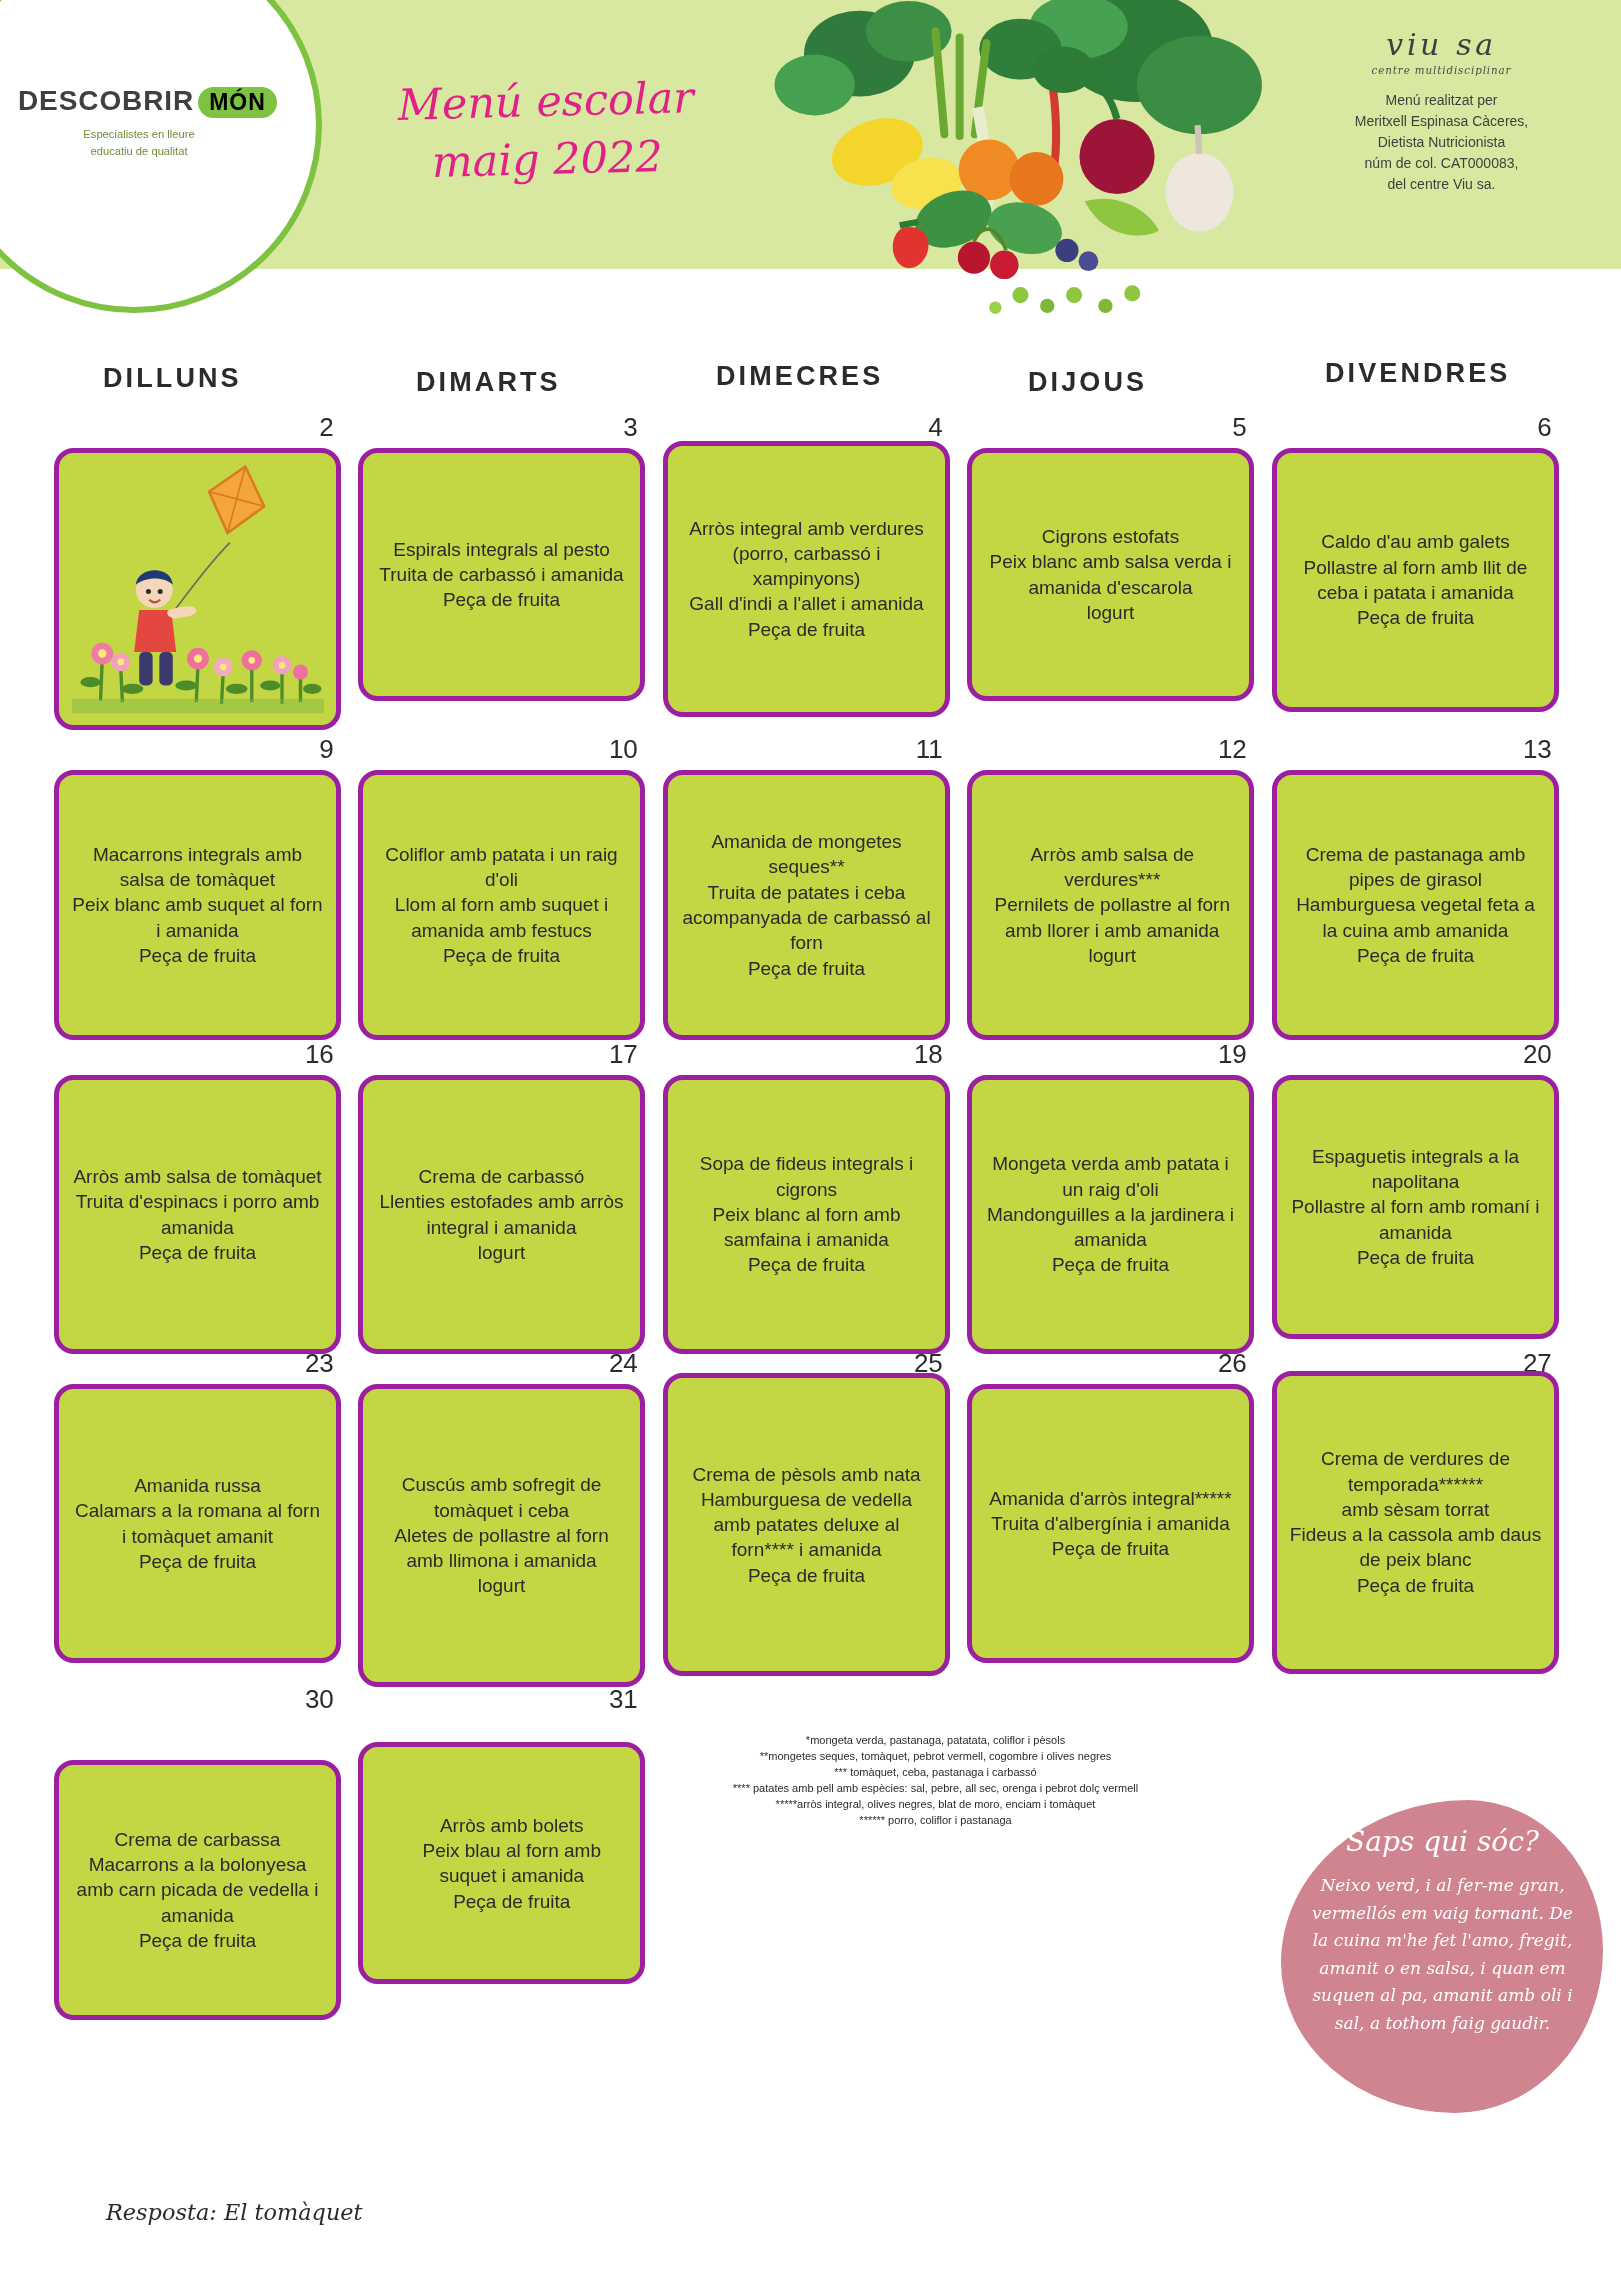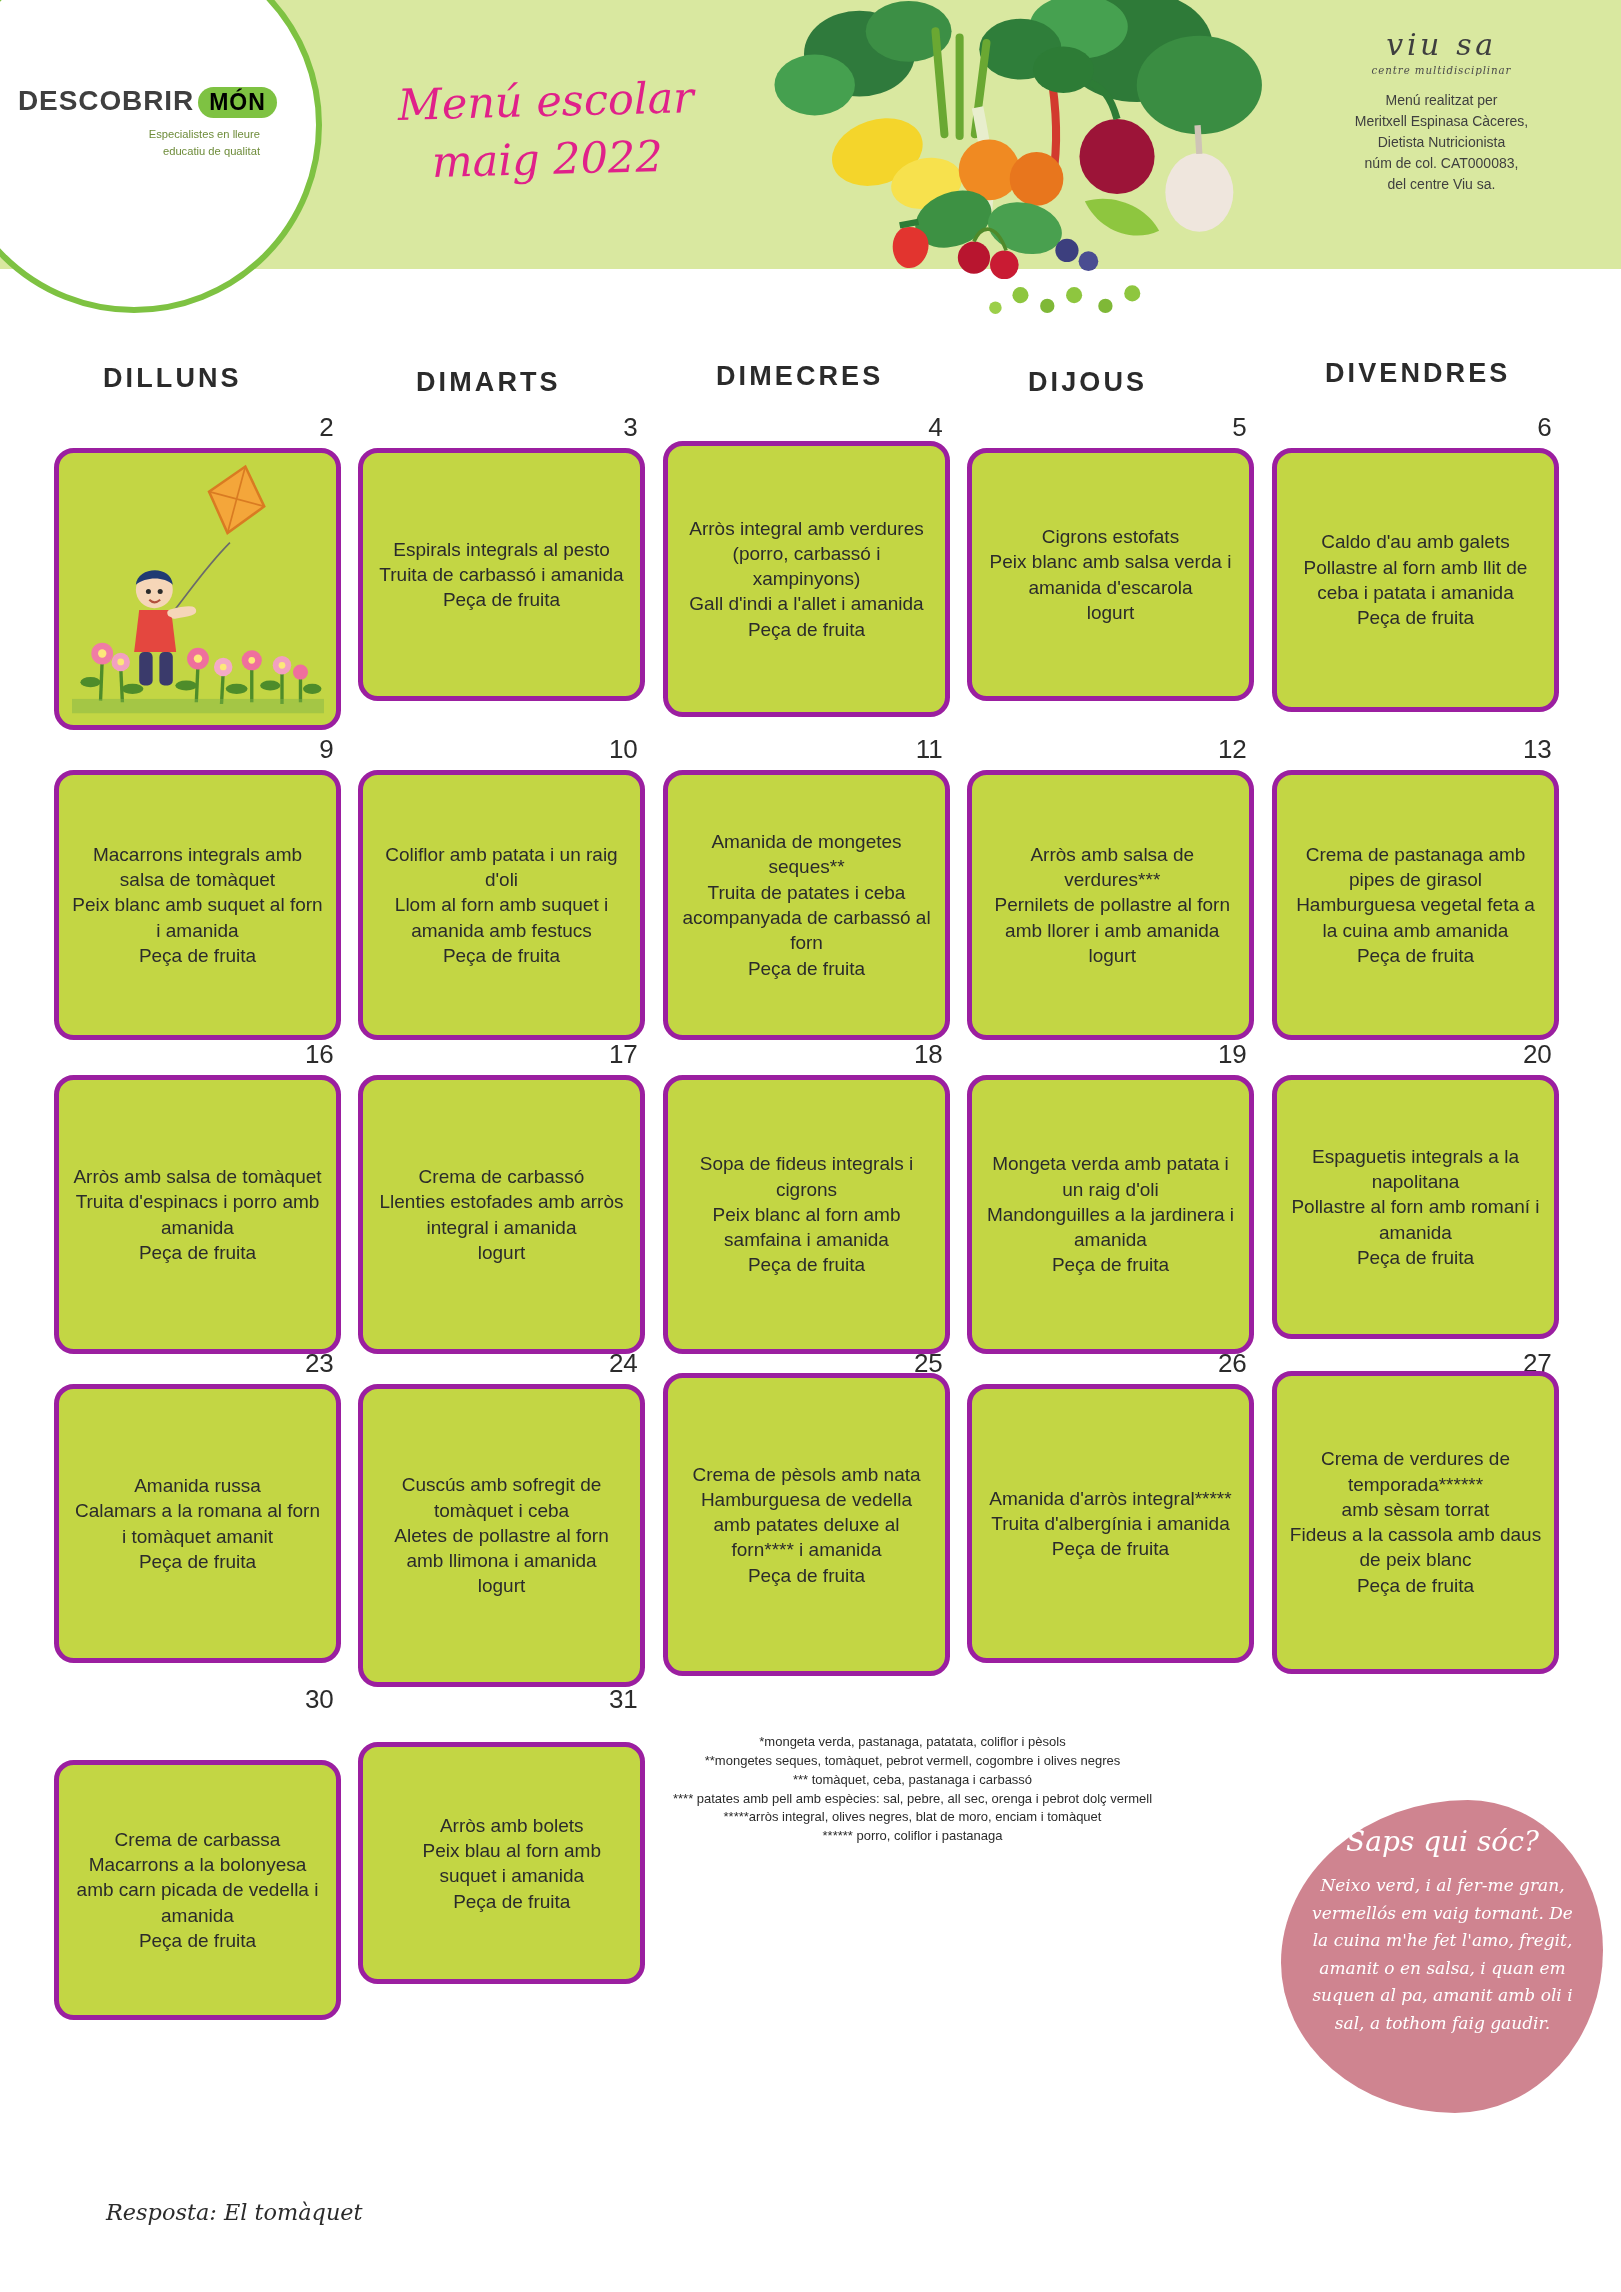--- a/index.html
+++ b/index.html
@@ -152,24 +152,24 @@
     color: #2b2b2b;
     text-align: center;
     white-space: pre-line;
   }
 
   .kite-art { width: 100%; height: 100%; display: block; }
 
   
   .notes {
     position: absolute;
-    left: 644px; top: 1733px;
+    left: 667px; top: 1733px;
     width: 537px;
     text-align: center;
-    font-size: 13px;
+    font-size: 11px;
     line-height: 1.45;
     color: #2b2b2b;
     white-space: pre-line;
   }
 
   
   .riddle {
     position: absolute;
     left: 1281px; top: 1800px;
     width: 322px; height: 313px;
@@ -206,21 +206,21 @@
 <body>
 
 <div class="header">
   <div class="header-inner">
 
     <div class="logo-circle"></div>
     <div class="logo-block">
       <div class="logo-main">
         <span>DESCOBRIR</span><span class="world">MÓN</span>
       </div>
-      <div class="logo-sub" style="white-space:pre-line;text-align:right;">Especialistes en lleure
+      <div class="logo-sub" style="white-space:pre-line;">Especialistes en lleure
 educatiu de qualitat</div>
     </div>
 
     <div class="menu-title">Menú escolar
 maig 2022</div>
 
     <div class="veg-art">
       <svg viewBox="0 0 580 360" width="519" height="322">
 
         <g>

